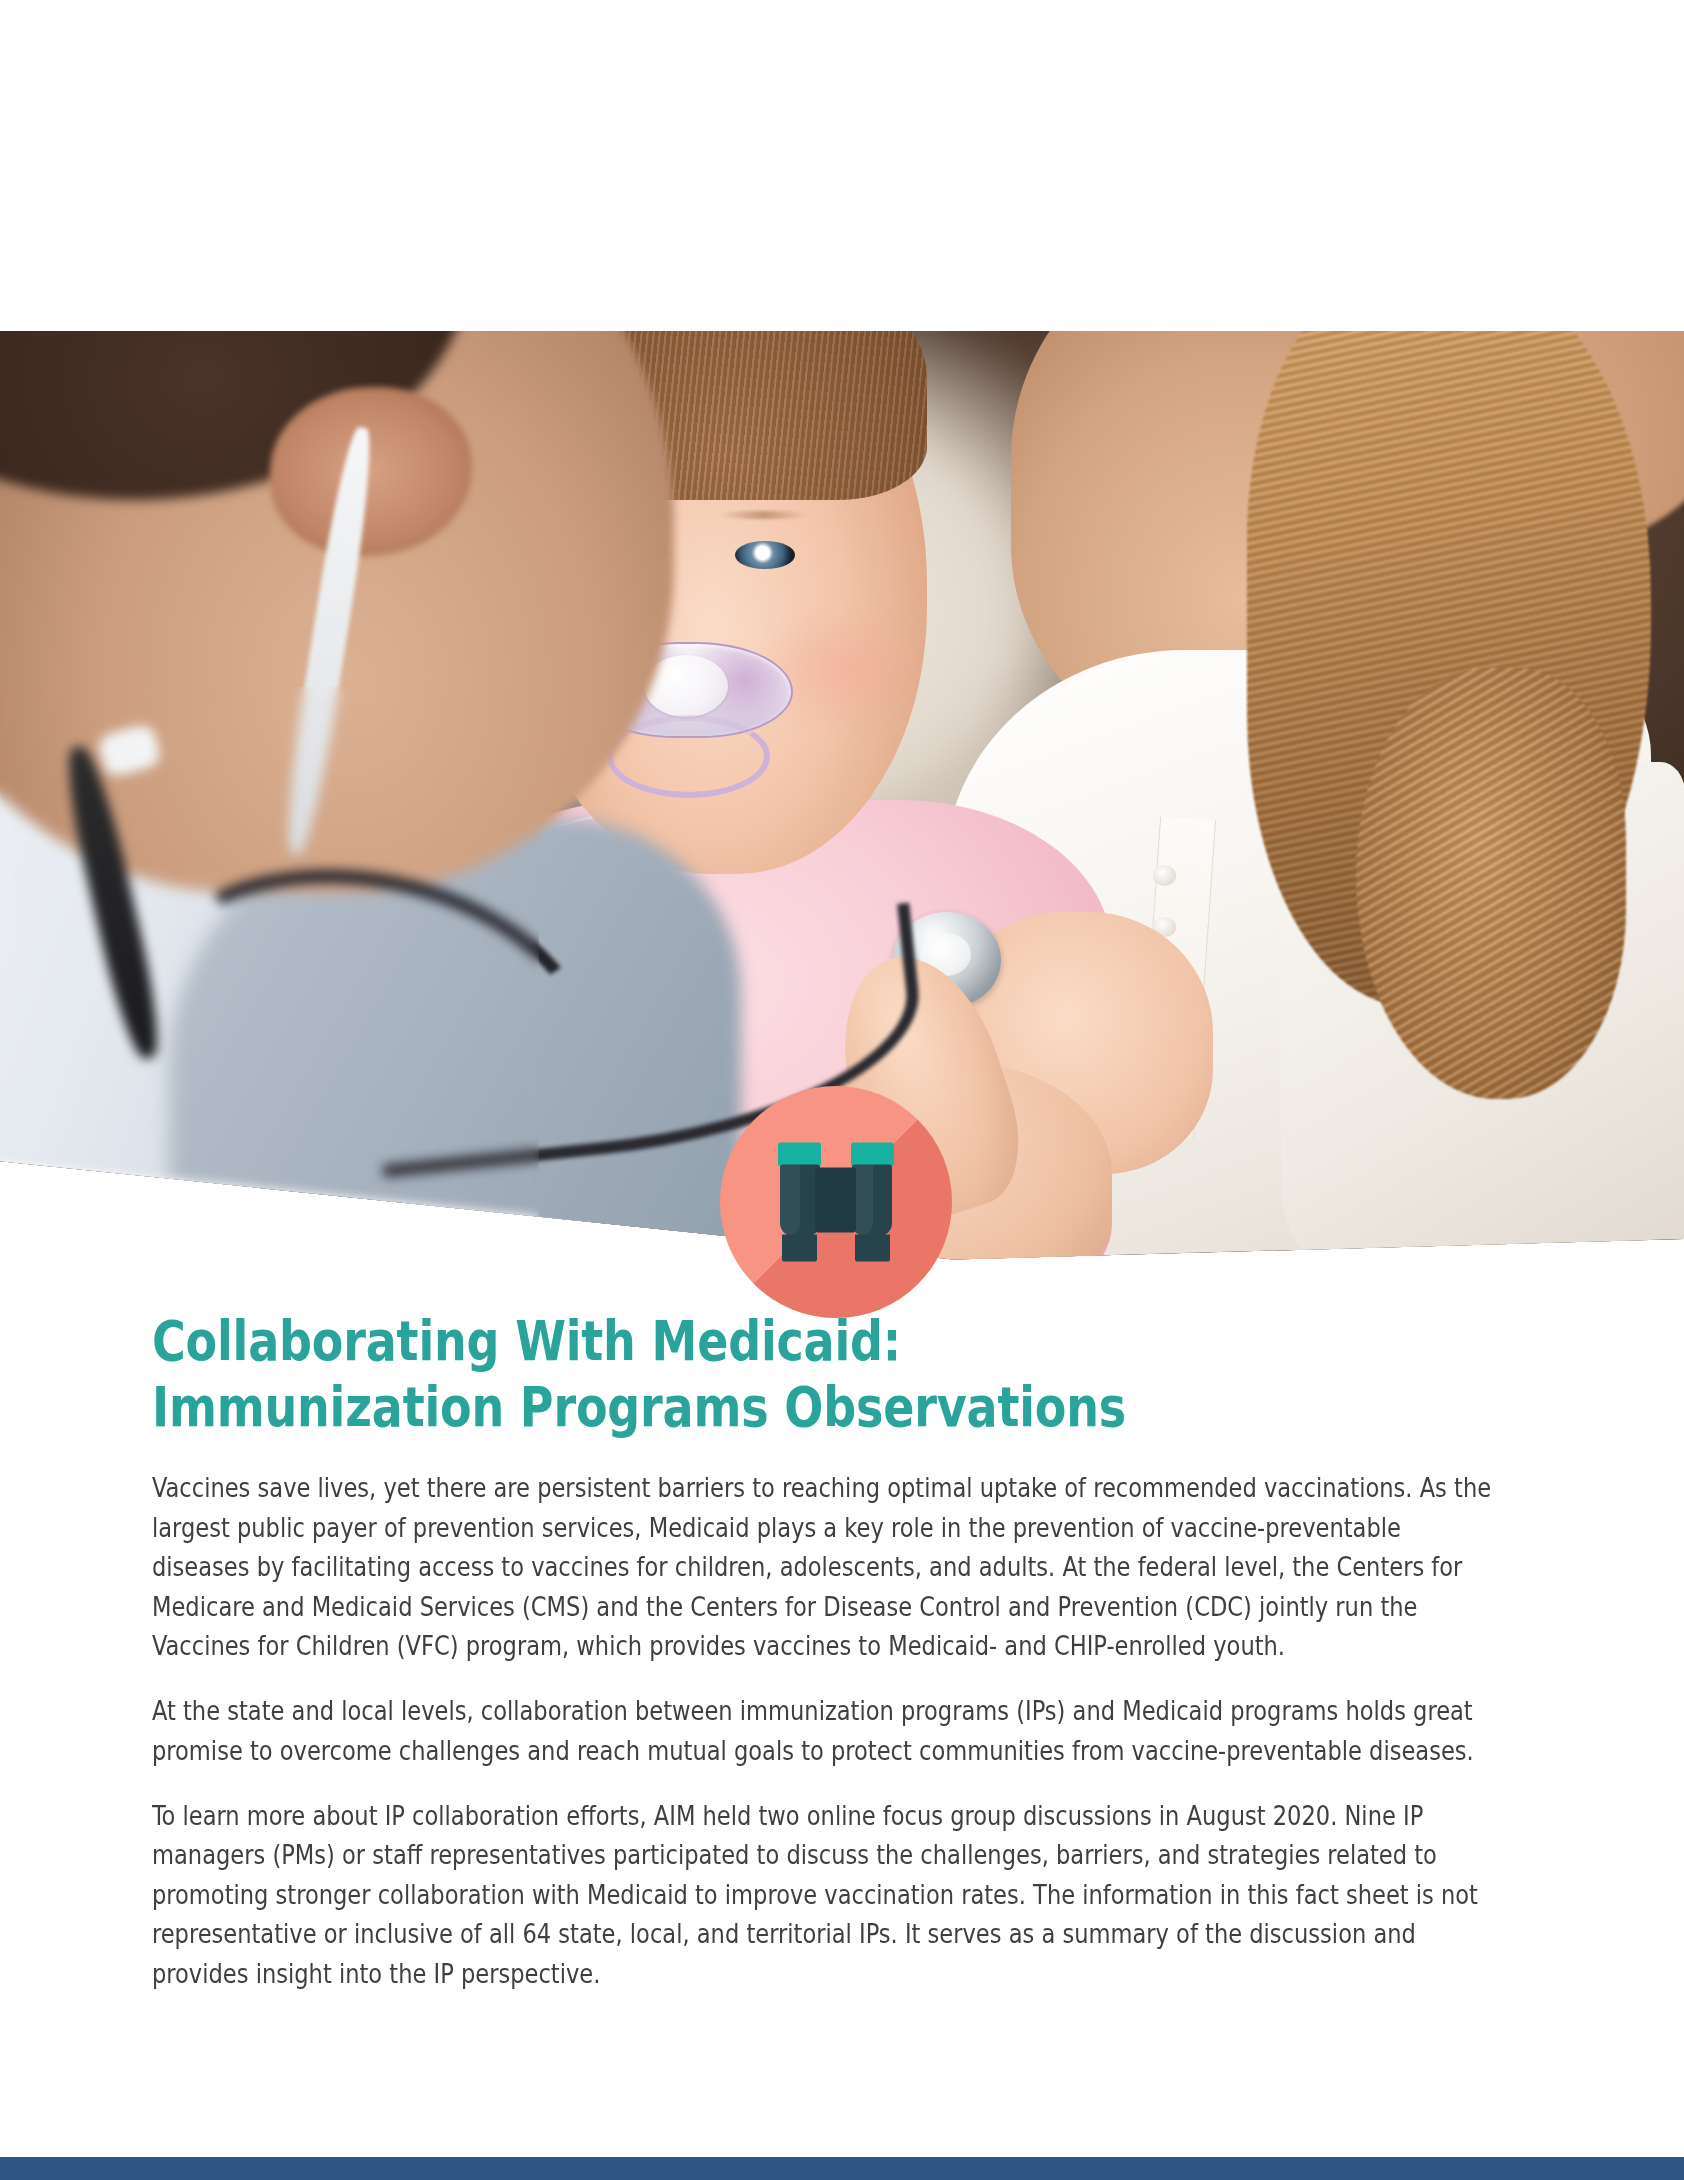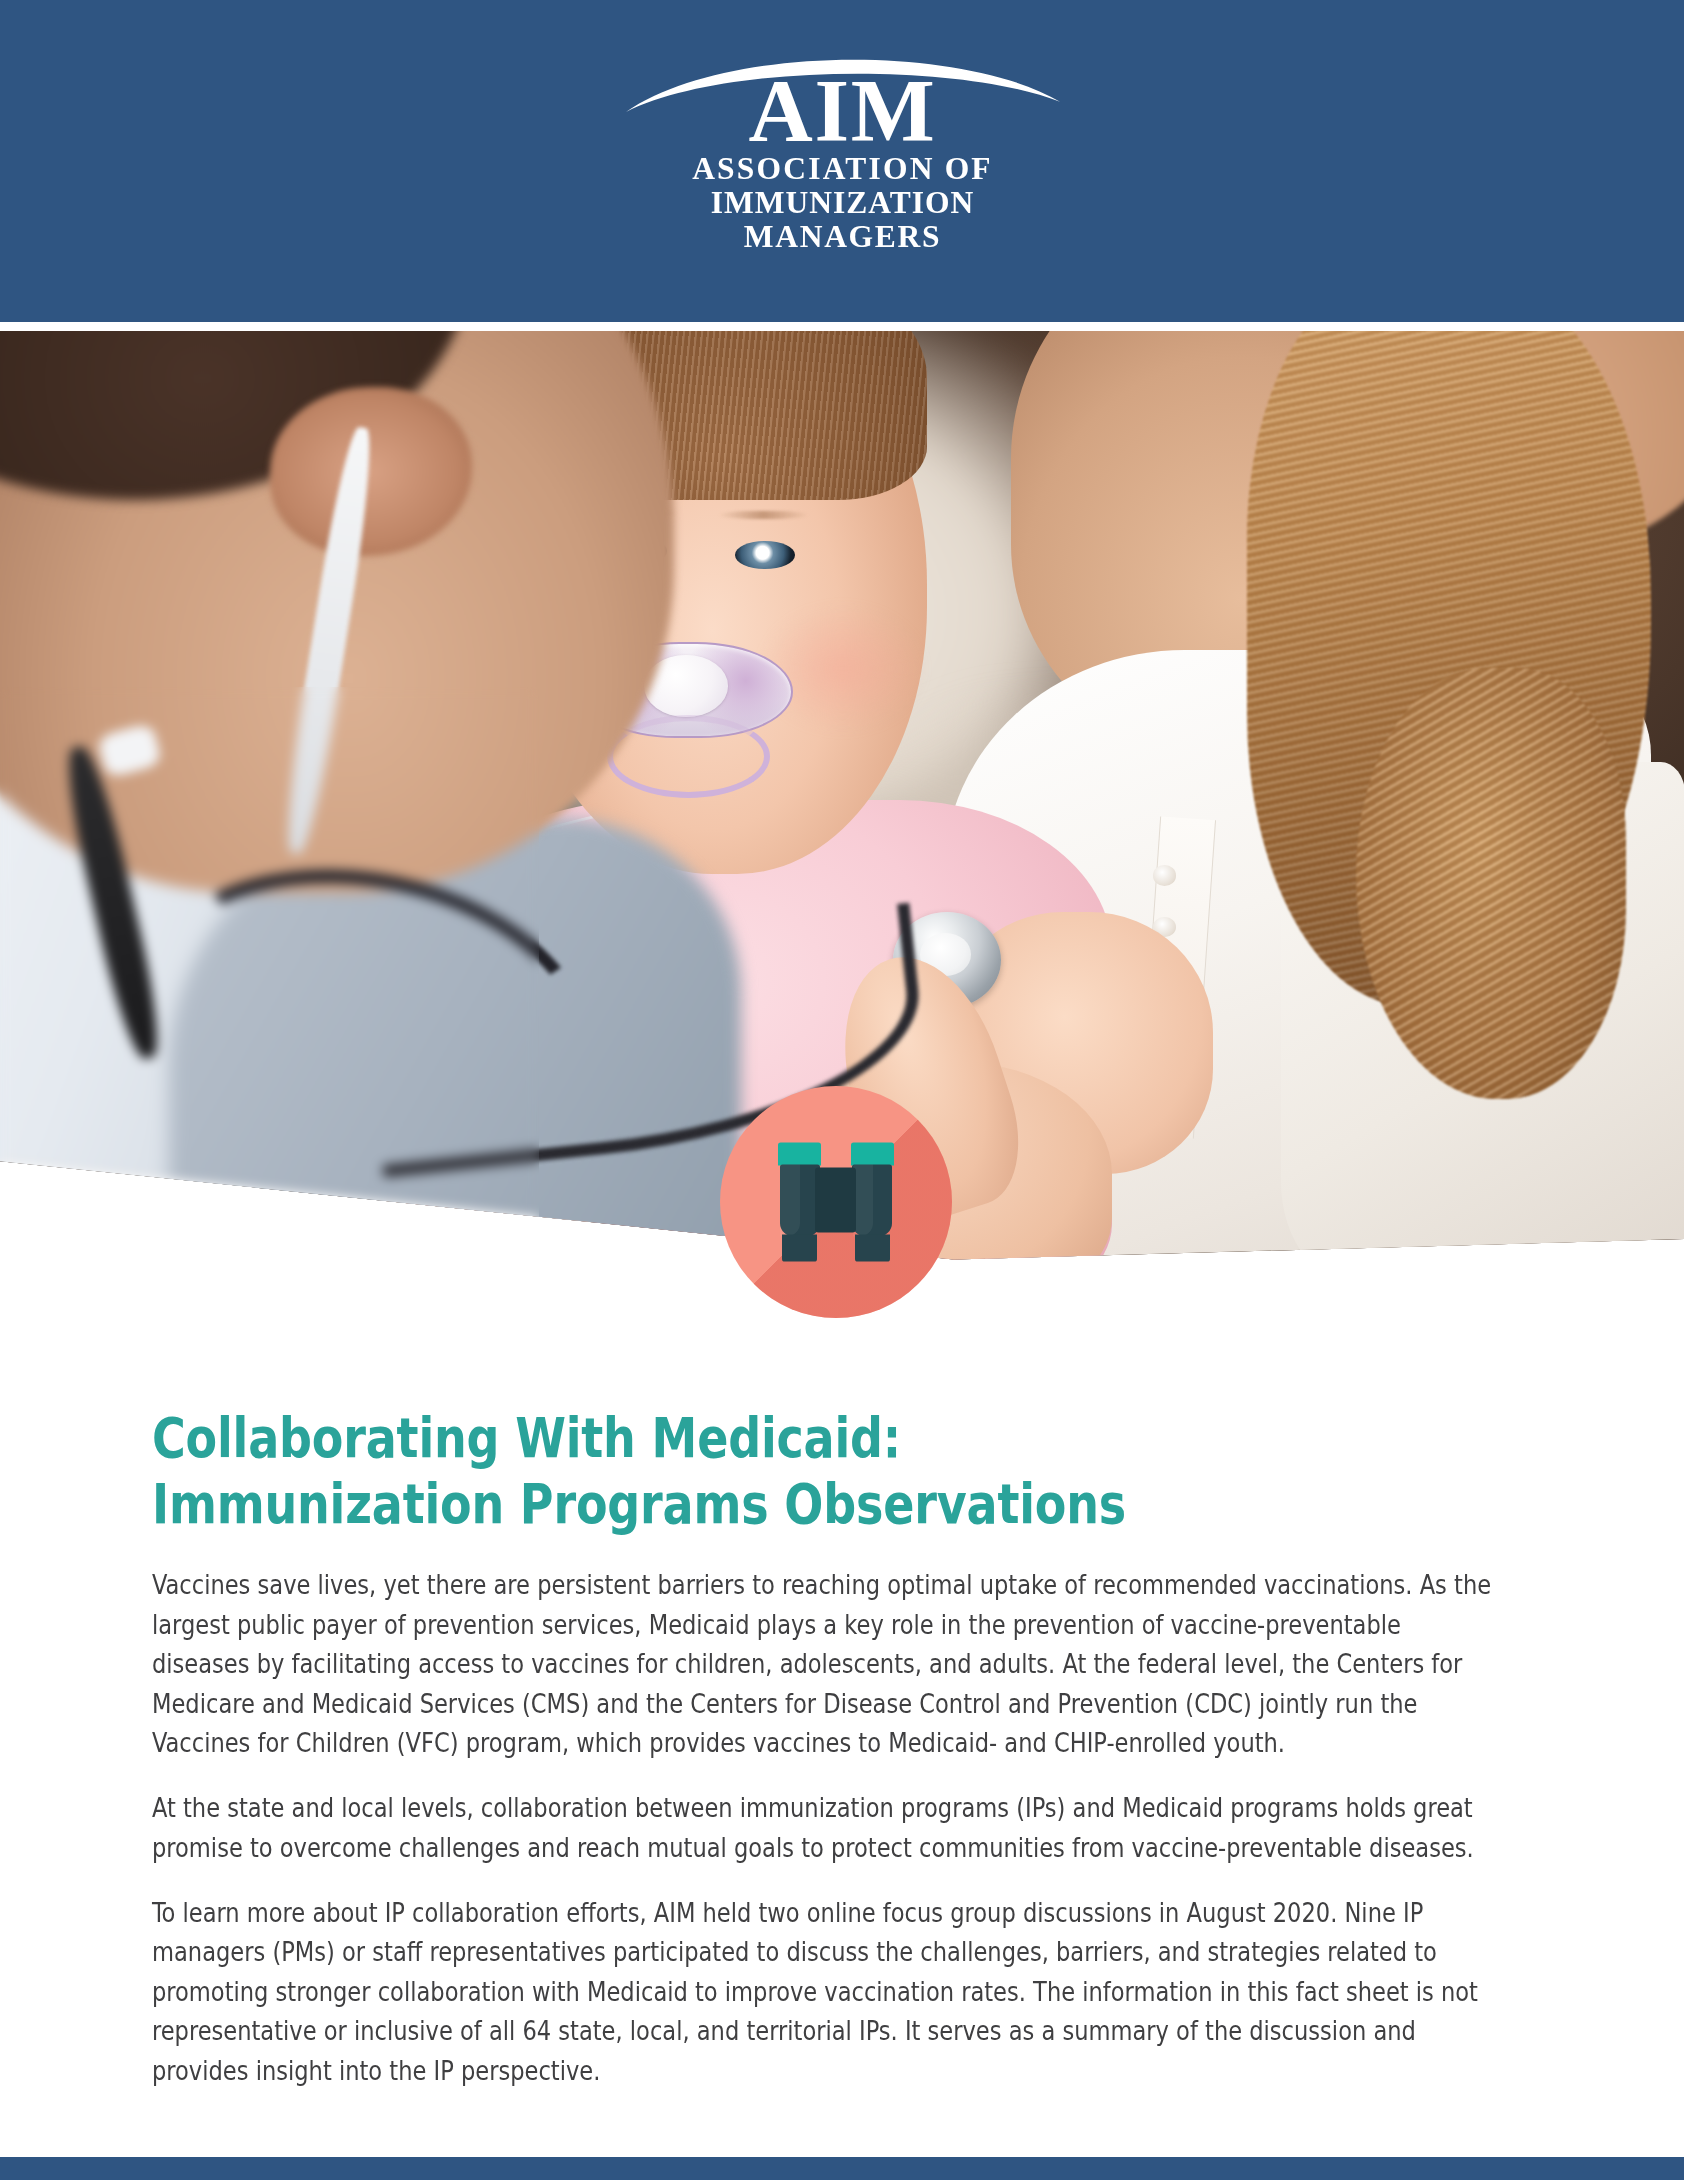--- a/index.html
+++ b/index.html
@@ -461,21 +461,21 @@
     background: #27444d;
     border-radius: 0 0 2.6px 2.6px;
   }
   .bf-l { left: 4.3px; }
   .bf-r { right: 4.3px; }
 
   
   .content {
     position: absolute;
     left: 152px;
-    top: 1405px;
+    top: 1308px;
     width: 1388px;
   }
   .doc-title {
     color: #2aa39a;
     font-family: "Liberation Sans Narrow", "DejaVu Sans Condensed", "Liberation Sans", sans-serif;
     font-weight: bold;
     font-size: 55px;
     line-height: 1.20;
     letter-spacing: -0.2px;
     margin: 0 0 29px 0;
@@ -501,33 +501,20 @@
     width: 1685px;
     height: 24px;
     background: #2f5582;
   }
 </style>
 </head>
 <body>
 
 <div class="page">
 
-  <div class="header-bar">
-    <div class="logo-block">
-      <svg class="logo-swoosh" viewBox="0 0 520 92" aria-hidden="true">
-        <path d="M4 86 C 120 6, 400 6, 516 74 C 400 28, 120 28, 4 86 Z" fill="#ffffff"></path>
-      </svg>
-      <div class="logo-aim">AIM</div>
-      <div class="logo-sub">
-        <span class="logo-sub-line l1">ASSOCIATION OF</span>
-        <span class="logo-sub-line l2">IMMUNIZATION</span>
-        <span class="logo-sub-line l3">MANAGERS</span>
-      </div>
-    </div>
-  </div>
   <div class="header-gap"></div>
 
   <div class="hero">
     <div class="photo">
       <div class="bg-room"></div>
       <div class="pillow-a"></div>
       <div class="pillow-b"></div>
 
       <div class="mom-shoulder"></div>
       <div class="mom-neck"></div>

